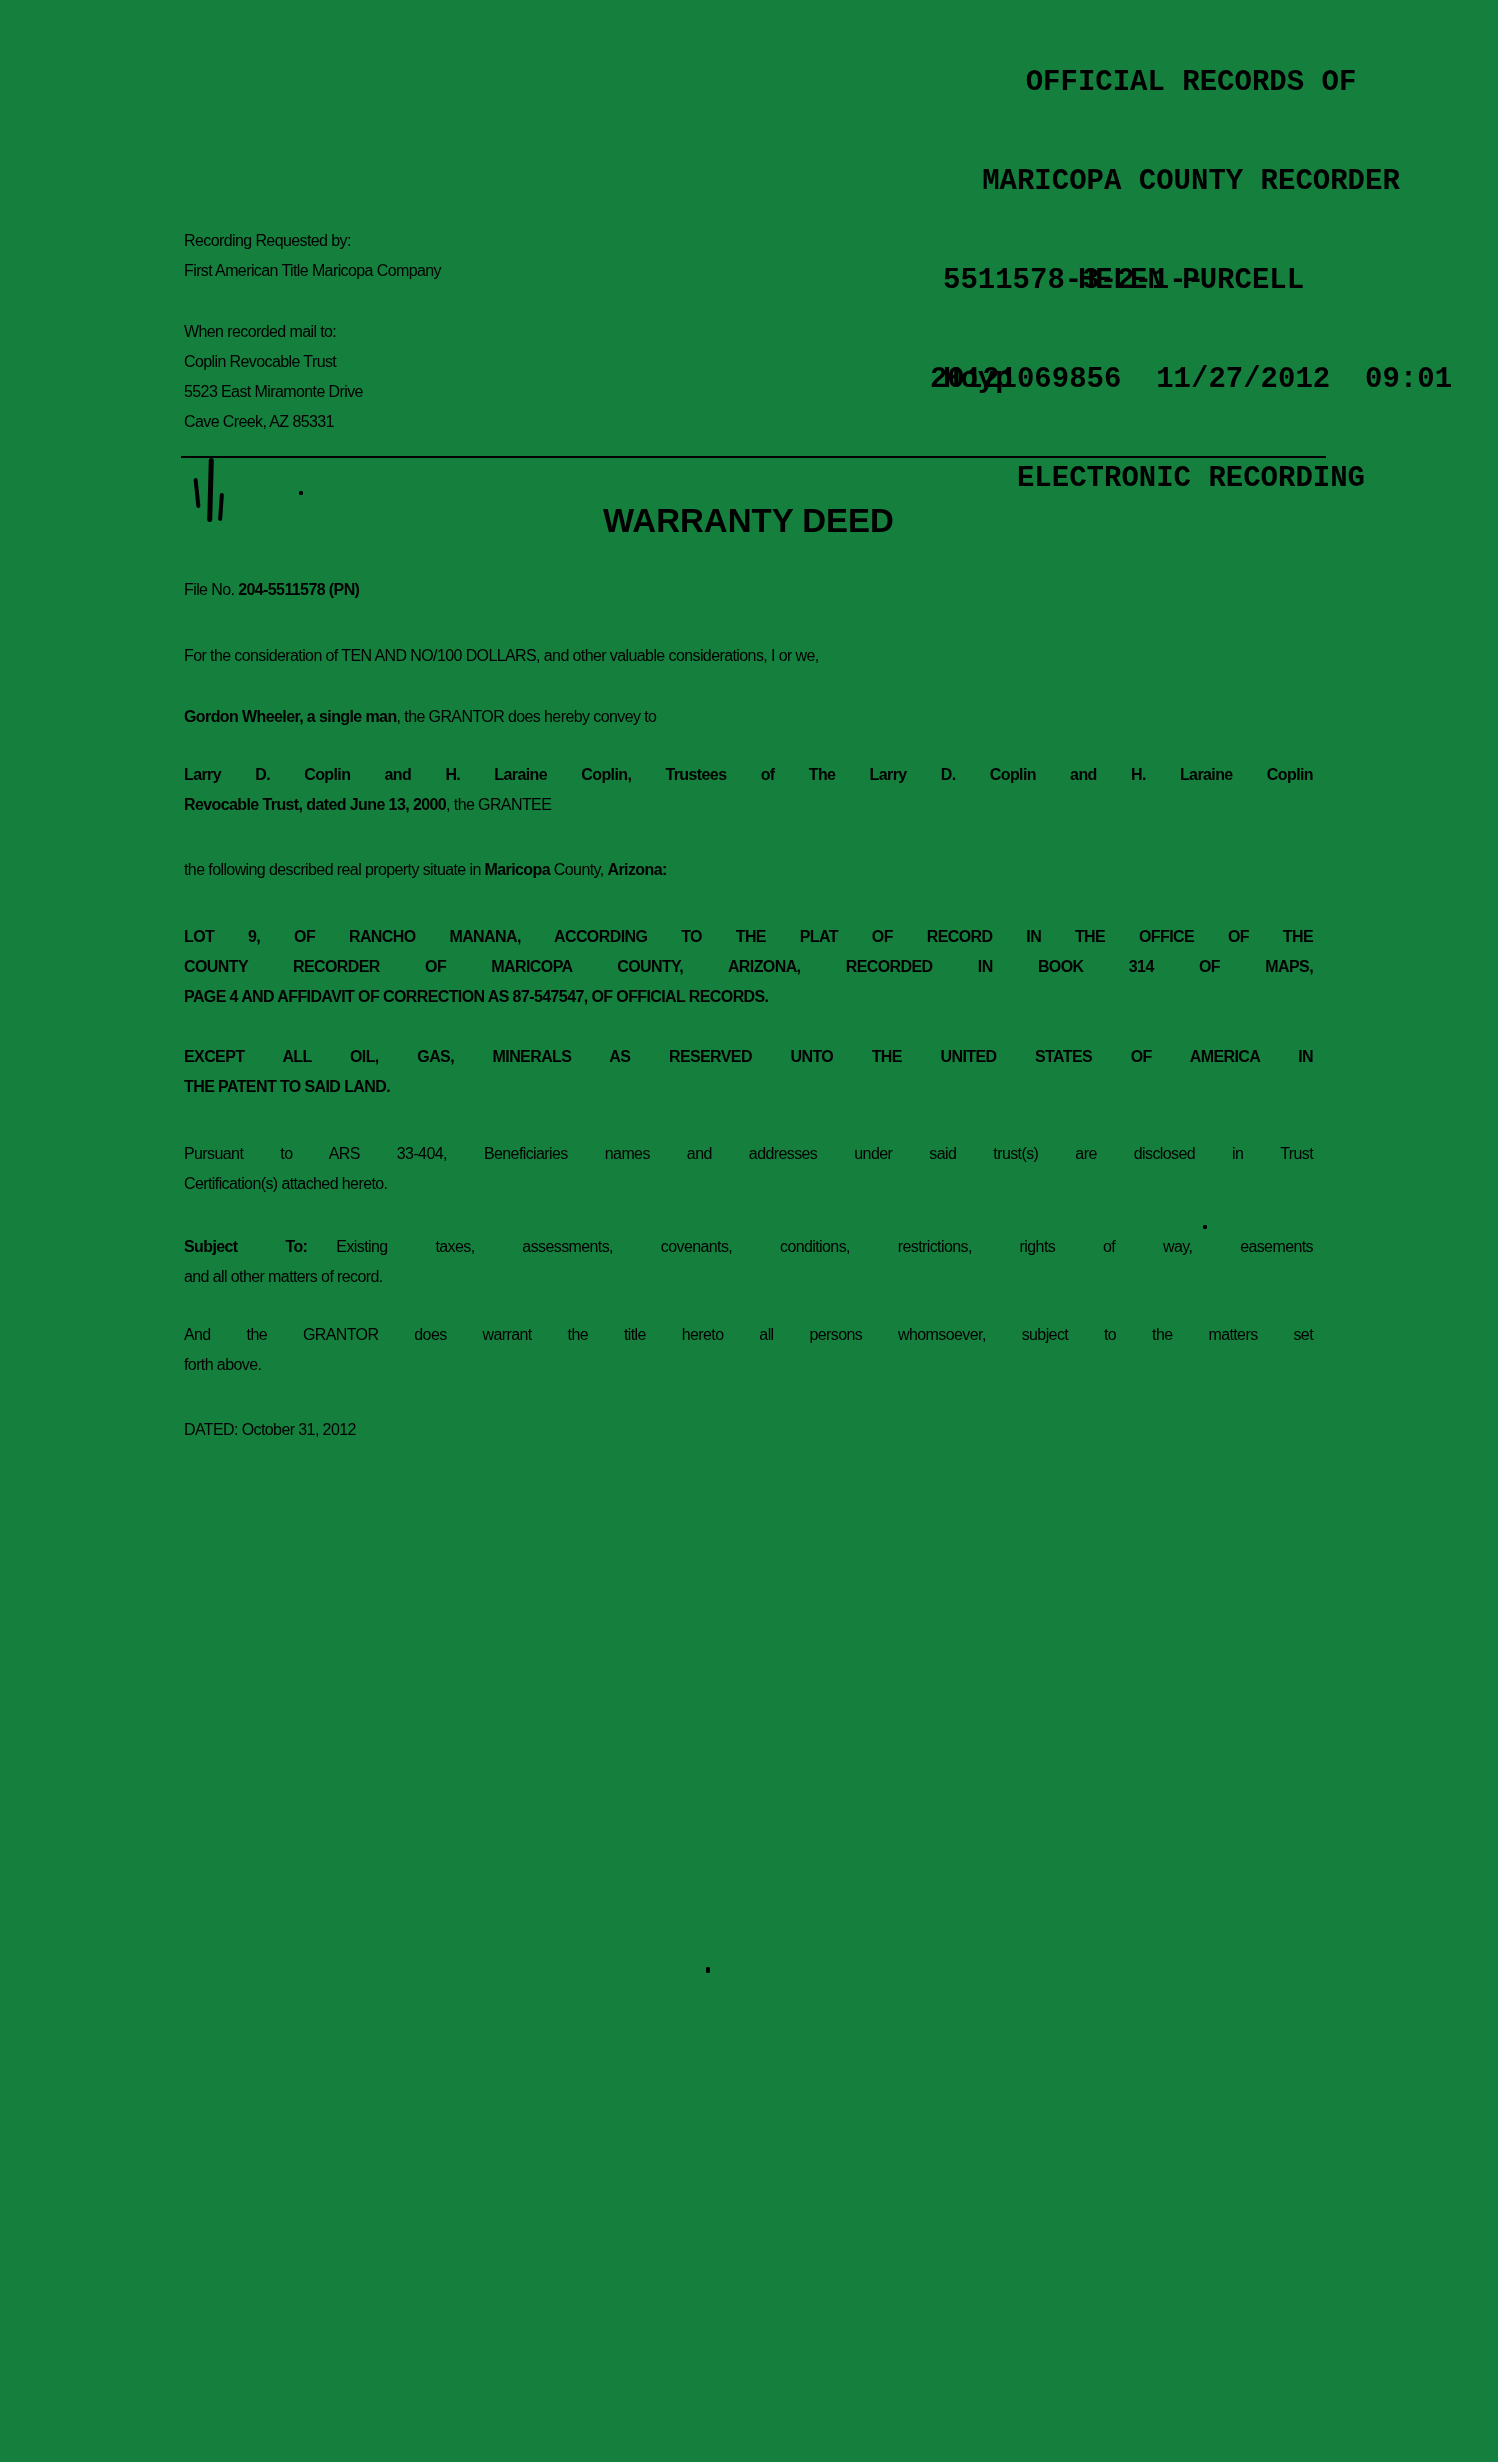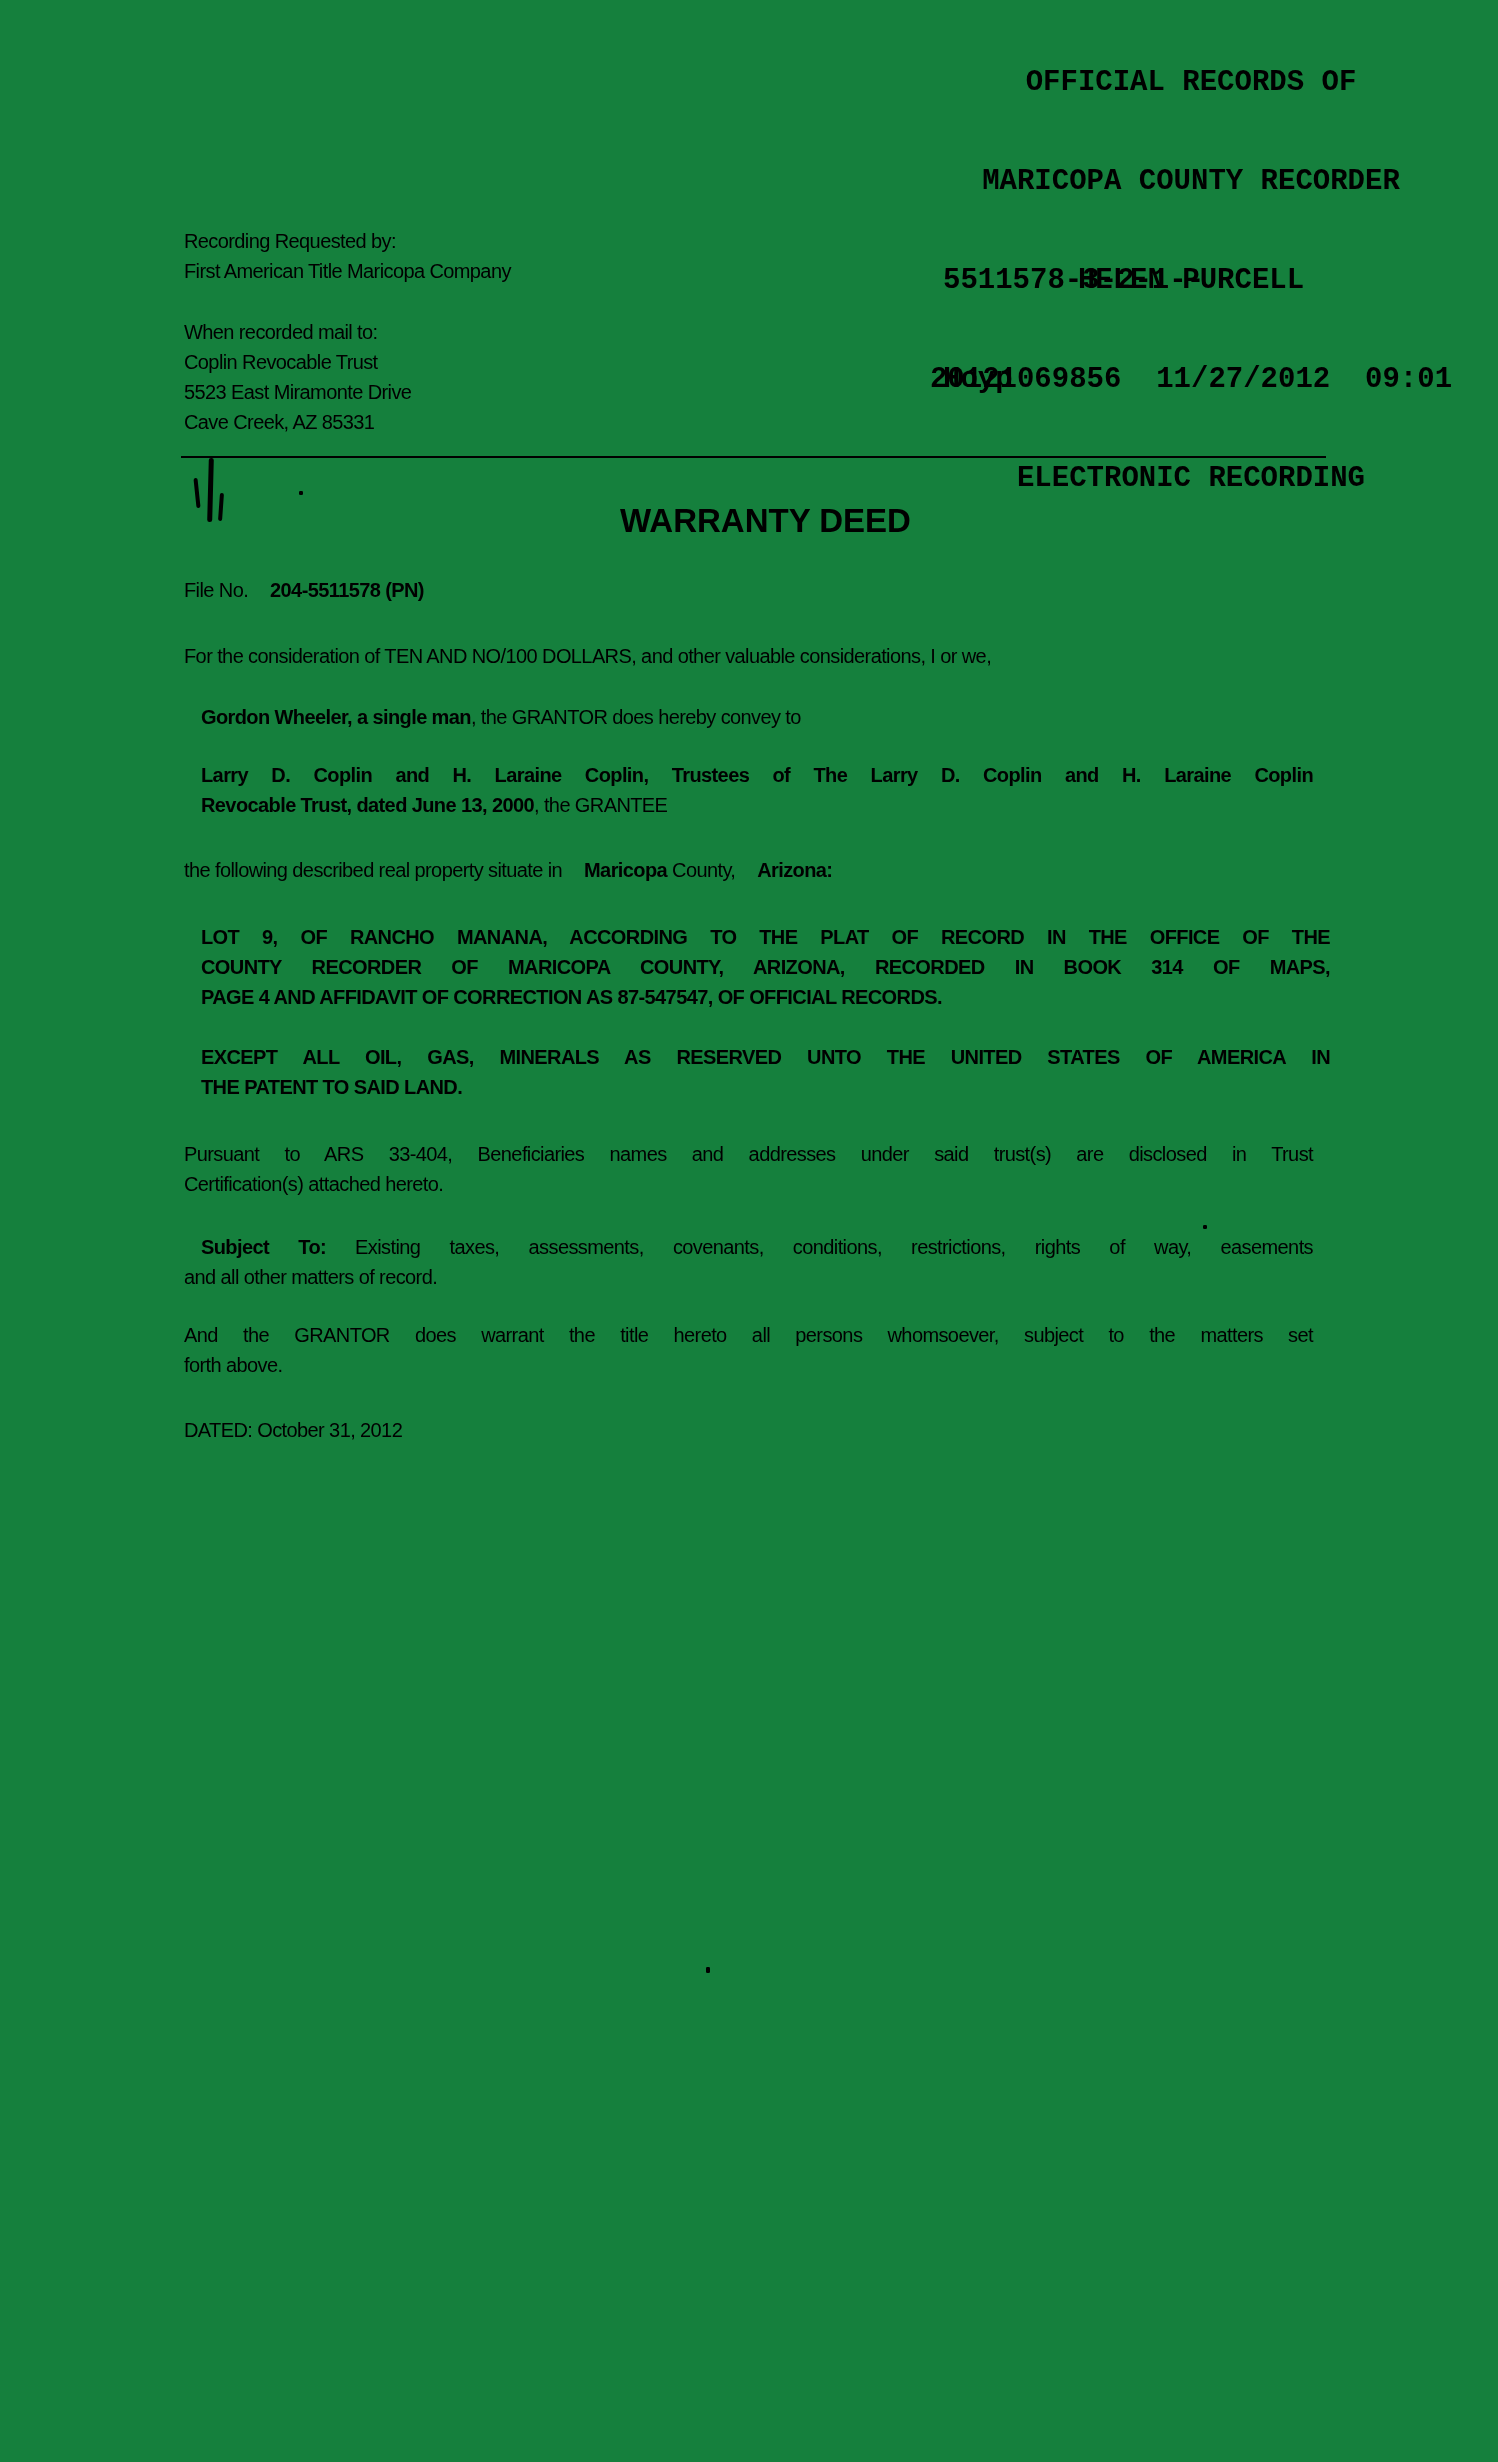--- a/index.html
+++ b/index.html
@@ -27,25 +27,25 @@
     white-space: pre;
   }
   .stamp { left: 840px; top: 0px; width: 702px; text-align: center; }
   .ref   { left: 943px; top: 198px; text-align: left; }
 
   
   .txt {
     position: absolute;
     left: 184px;
     width: 1129px;
-    font-size: 20px;
+    font-size: 16px;
     line-height: 30px;
     letter-spacing: -0.6px;
   }
-  .b { font-weight: bold; margin-left: 17px; }
+  .b { font-weight: bold; }
   .jl { text-align: justify; text-align-last: justify; }
   .title {
     font-size: 33px;
     line-height: 35px;
     text-align: center;
     letter-spacing: 0;
   }
   .tab-gap { display: inline-block; width: 29px; }
 
   

